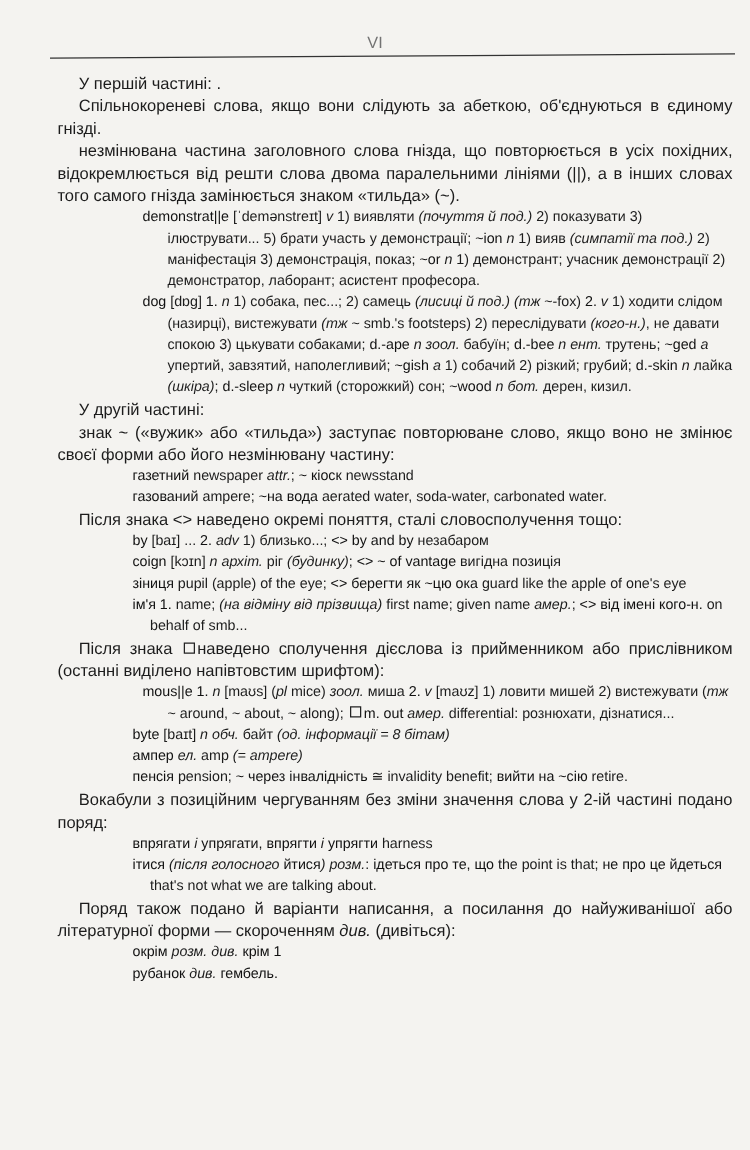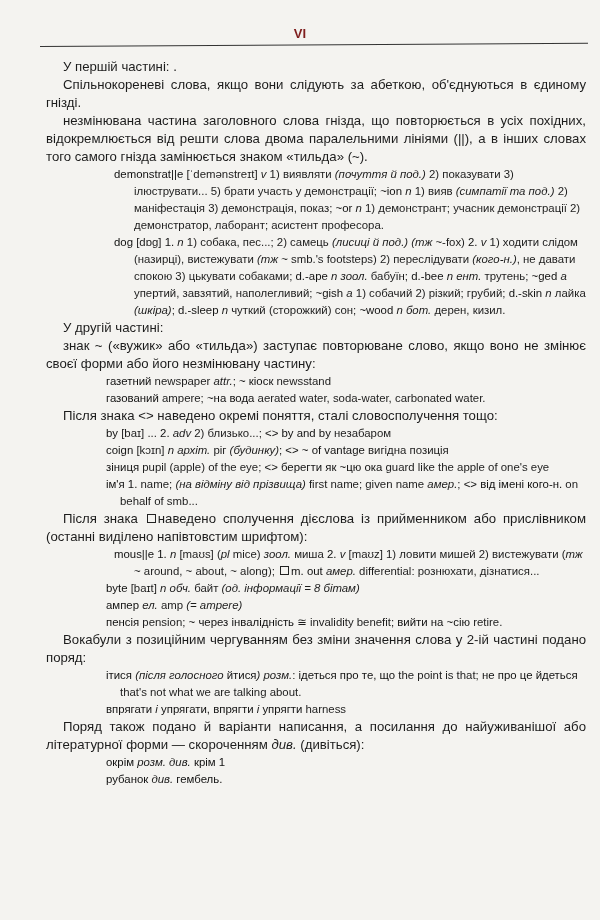--- a/index.html
+++ b/index.html
@@ -5,21 +5,21 @@
   html, body { margin: 0; padding: 0; }
   body {
     width: 600px; height: 920px; overflow: hidden;
     background: #f4f3f0;
     color: #1c1c1c;
     font-family: "Liberation Sans", sans-serif;
     position: relative;
   }
   .page-number {
     position: absolute; left: 0; right: 0; top: 26px;
-    text-align: center; font-weight: bold; font-size: 13px; color: #7f1d1d;
+    text-align: center; font-weight: normal; font-size: 13px; color: #737373;
   }
   .rule {
     position: absolute; left: 40px; width: 548px; top: 46px;
     height: 0; border-top: 1.3px solid #333;
     transform: rotate(-0.35deg); transform-origin: left center;
   }
   .content {
     position: absolute; left: 46px; top: 58px; width: 540px;
     font-size: 13.2px; line-height: 18px;
   }
@@ -62,21 +62,21 @@
   <p class="p">знак ~ («вужик» або «тильда») заступає повторюване слово, якщо воно не змінює своєї форми або його незмінювану частину:</p>
 
   <div class="entries">
     <p class="entry wide"><b>газетний</b><span> newspaper </span><i>attr.</i><span>; </span><b>~ кіоск</b><span> newsstand</span></p>
     <p class="entry wide"><b>газований</b><span> ampere; </span><b>~на вода</b><span> aerated water, soda-water, carbonated water.</span></p>
   </div>
 
   <p class="p">Після знака &lt;&gt; наведено окремі поняття, сталі словосполучення тощо:</p>
 
   <div class="entries">
-    <p class="entry wide"><b>by</b><span> [baɪ] ... </span><b>2.</b><i> adv</i><span> 2) близько...; </span><b>&lt;&gt; by and by</b><span> незабаром</span></p>
+    <p class="entry wide"><b>by</b><span> [baɪ] ... </span><b>2.</b><i> adv</i><span> 1) близько...; </span><b>&lt;&gt; by and by</b><span> незабаром</span></p>
     <p class="entry wide"><b>coign</b><span> [kɔɪn] </span><i>n архіт.</i><span> ріг </span><i>(будинку)</i><span>; </span><b>&lt;&gt; ~ of vantage</b><span> вигідна позиція</span></p>
     <p class="entry wide"><b>зіниця</b><span> pupil (apple) of the eye; </span><b>&lt;&gt; берегти як ~цю ока</b><span> guard like the apple of one's eye</span></p>
     <p class="entry wide"><b>ім'я 1.</b><span> name; </span><i>(на відміну від прізвища)</i><span> first name; given name </span><i>амер.</i><span>; </span><b>&lt;&gt; від імені кого-н.</b><span> on behalf of smb...</span></p>
   </div>
 
   <p class="p"><span>Після знака</span> <span class="box"></span><span>наведено сполучення дієслова із прийменником або прислівником (останні виділено напівтовстим шрифтом):</span></p>
 
   <div class="entries">
     <p class="entry"><b>mous||e 1.</b><i> n</i><span> [maʊs] (</span><i>pl</i><span> mice) </span><i>зоол.</i><span> миша </span><b>2.</b><i> v</i><span> [maʊz] 1) ловити мишей 2) вистежувати (</span><i>тж</i><span> ~ around, ~ about, ~ along); </span><span class="box"></span><b>m. out</b><i> амер.</i><span> differential: рознюхати, дізнатися...</span></p>
   </div>
@@ -84,22 +84,22 @@
 
   <div class="entries">
     <p class="entry wide"><b>byte</b><span> [baɪt] </span><i>n обч.</i><span> байт </span><i>(од. інформації = 8 бітам)</i></p>
     <p class="entry wide"><b>ампер</b><i> ел.</i><span> amp </span><i>(= ampere)</i></p>
     <p class="entry wide"><b>пенсія</b><span> pension; </span><b>~ через інвалідність</b><span> ≅ invalidity benefit; </span><b>вийти на ~сію</b><span> retire.</span></p>
   </div>
 
   <p class="p">Вокабули з позиційним чергуванням без зміни значення слова у 2-ій частині подано поряд:</p>
 
   <div class="entries">
+    <p class="entry wide"><b>впрягати</b><i> і </i><b>упрягати, впрягти</b><i> і </i><b>упрягти</b><span> harness</span></p>
     <p class="entry wide"><b>ітися</b><i> (після голосного </i><b>йтися</b><i>) розм.</i><span>: </span><b>ідеться про те, що</b><span> the point is that; </span><b>не про це йдеться</b><span> that's not what we are talking about.</span></p>
-    <p class="entry wide"><b>впрягати</b><i> і </i><b>упрягати, впрягти</b><i> і </i><b>упрягти</b><span> harness</span></p>
   </div>
 
   <p class="p"><span>Поряд також подано й варіанти написання, а посилання до найуживанішої або літературної форми — скороченням</span> <i>див.</i> <span>(дивіться):</span></p>
 
   <div class="entries">
     <p class="entry wide"><b>окрім</b><i> розм. див.</i><b> крім 1</b></p>
     <p class="entry wide"><b>рубанок</b><i> див.</i><b> гембель.</b></p>
   </div>
 
 </div>

